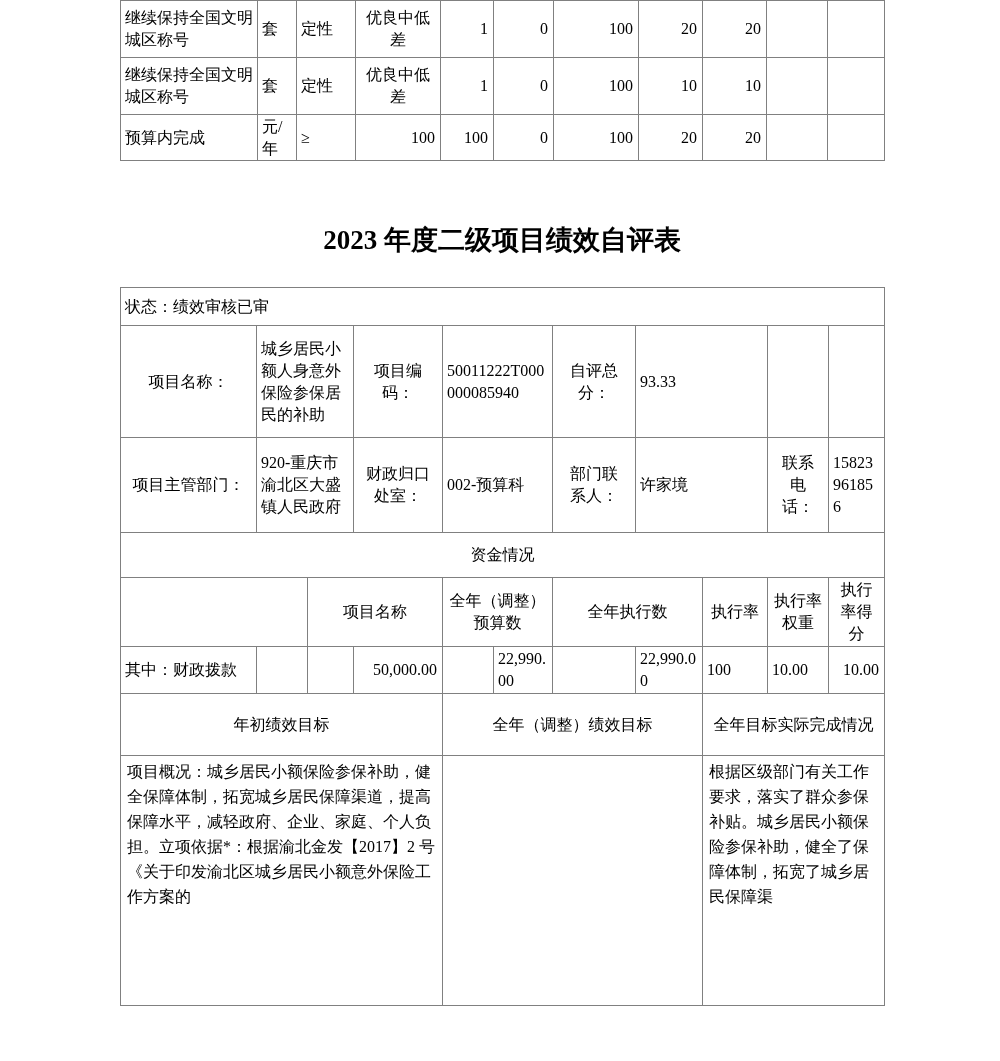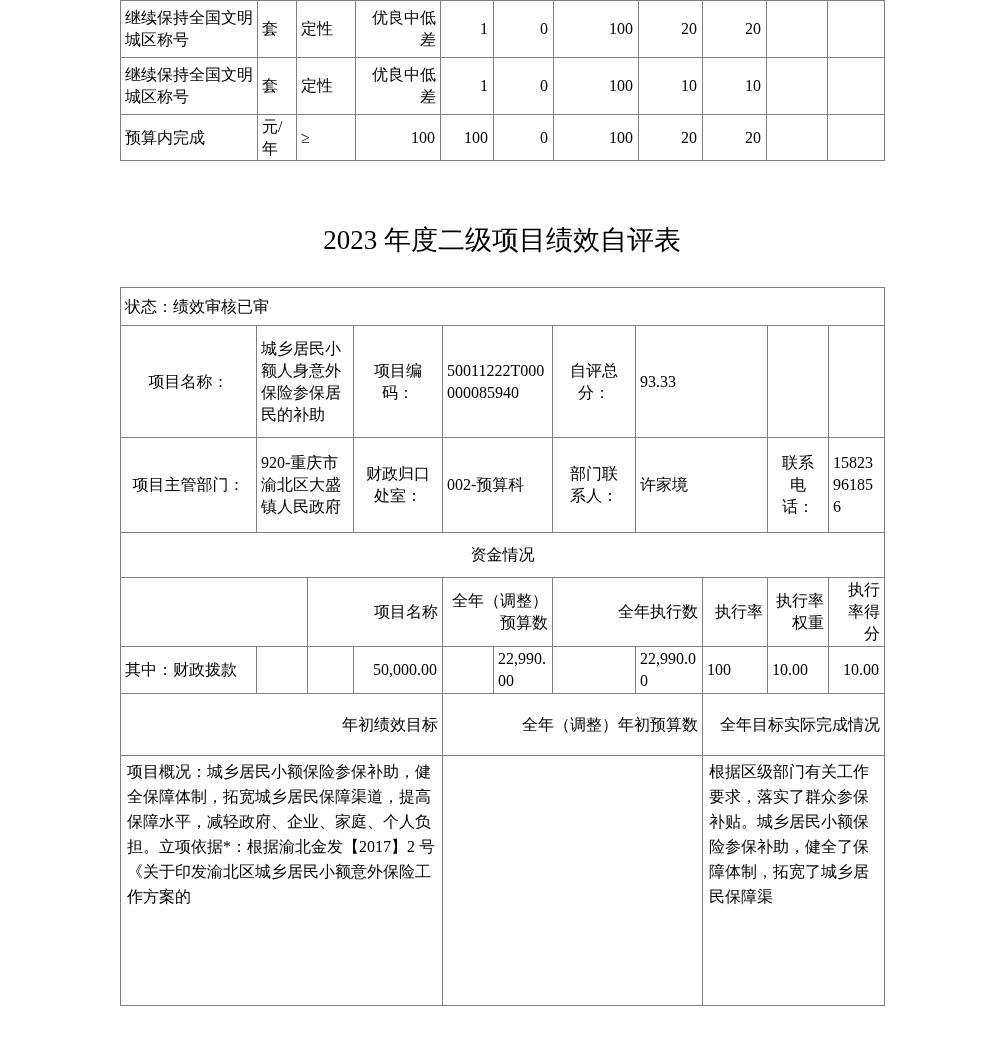--- a/index.html
+++ b/index.html
@@ -12,25 +12,25 @@
   td {
     border:1px solid #808080;
     font-size:16px; line-height:1.35;
     padding:1px 4px; vertical-align:middle;
     overflow:hidden; text-align:left;
   }
   .t1 { position:absolute; left:120px; top:0px;  width:764px; }
   .t2 { position:absolute; left:120px; top:287px; width:764px; }
   .page-title {
     position:absolute; left:120px; top:222px; width:764px;
-    text-align:center; font-size:27px; font-weight:normal;
+    text-align:center; font-size:27px; font-weight:bold;
     font-family:"Liberation Serif","DejaVu Serif",serif;
   }
   .r    { text-align:right; padding-right:5px; }
-  .c    { text-align:right; }
+  .c    { text-align:center; }
   .lbl  { text-align:center; padding:1px 11px; }
   .bk   { word-break:break-all; }
   .tight{ line-height:22px; }
   .para { vertical-align:top; line-height:25px; padding:3px 6px; }
   .status-cell { text-align:left; padding-right:8px; }
   .sec  { text-align:center;margin-left:20px; }
 </style>
 </head>
 <body>
 
@@ -161,21 +161,21 @@
     <td class="bk tight">22,990.00</td>
     <td>100</td>
     <td>10.00</td>
     <td class="r">10.00</td>
   </tr>
 
 
 
   <tr style="height:62px">
     <td colspan="4" class="c tight">年初绩效目标</td>
-    <td colspan="4" class="c tight">全年（调整）年初预算数</td>
+    <td colspan="4" class="c tight">全年（调整）绩效目标</td>
     <td colspan="3" class="c tight">全年目标实际完成情况</td>
   </tr>
 
   <tr style="height:250px">
     <td colspan="4" class="para">项目概况：城乡居民小额保险参保补助，健全保障体制，拓宽城乡居民保障渠道，提高保障水平，减轻政府、企业、家庭、个人负担。立项依据*：根据渝北金发【2017】2 号《关于印发渝北区城乡居民小额意外保险工作方案的</td>
     <td colspan="4" class="para"></td>
     <td colspan="3" class="para">根据区级部门有关工作要求，落实了群众参保补贴。城乡居民小额保险参保补助，健全了保障体制，拓宽了城乡居民保障渠</td>
   </tr>
 </tbody>
   </table>

